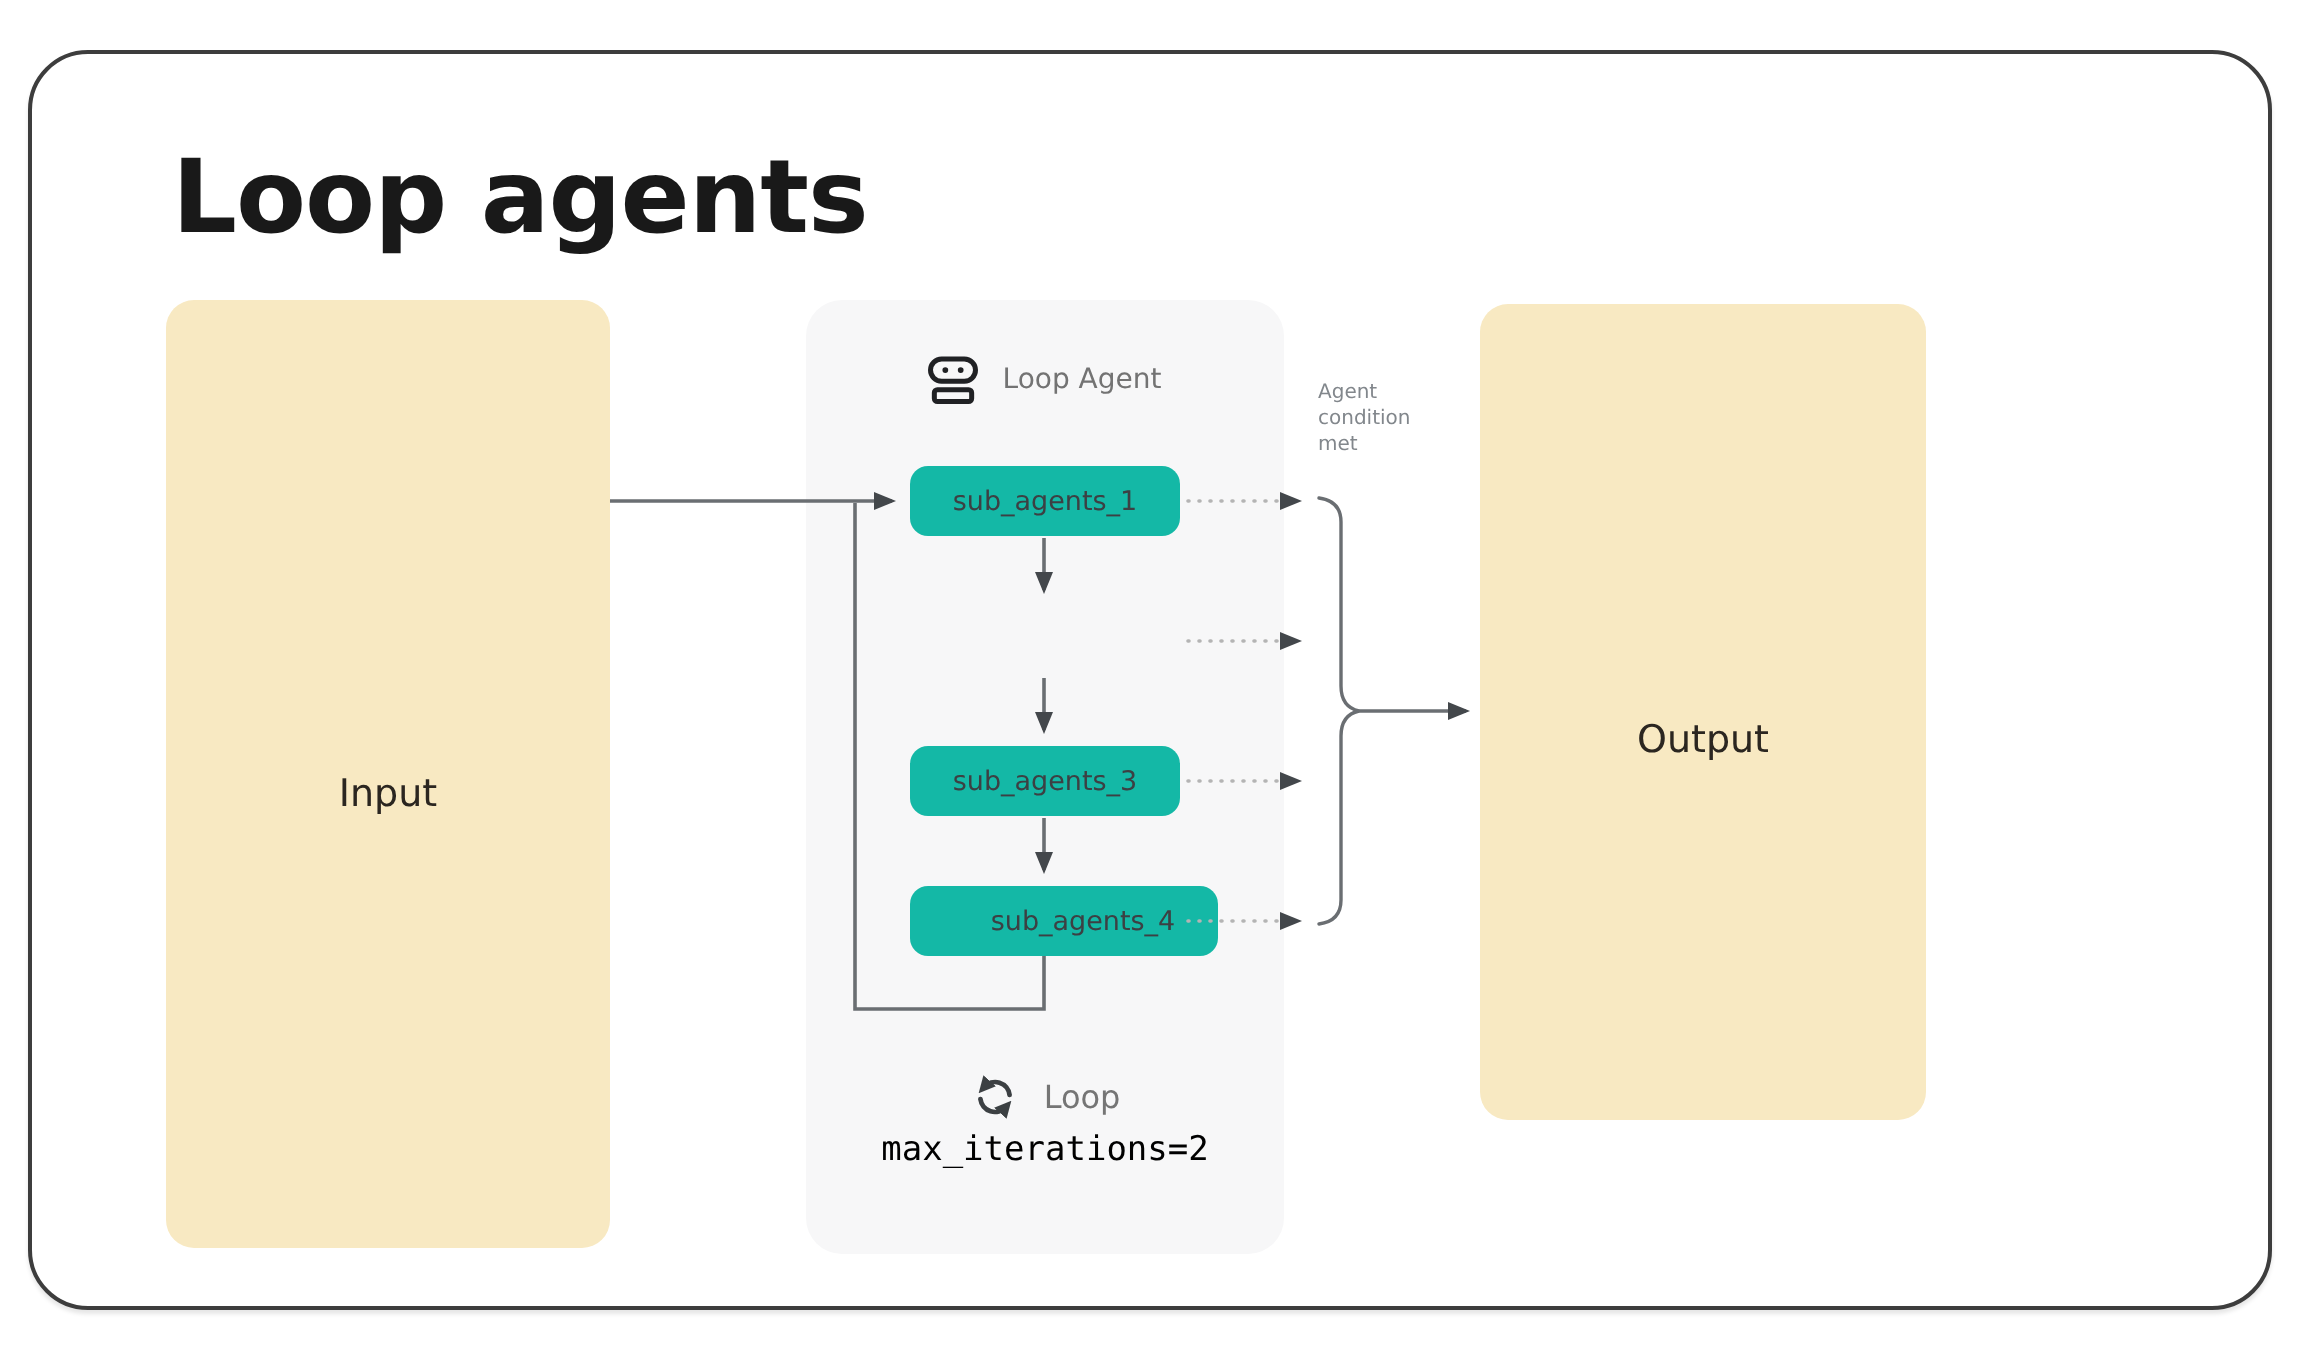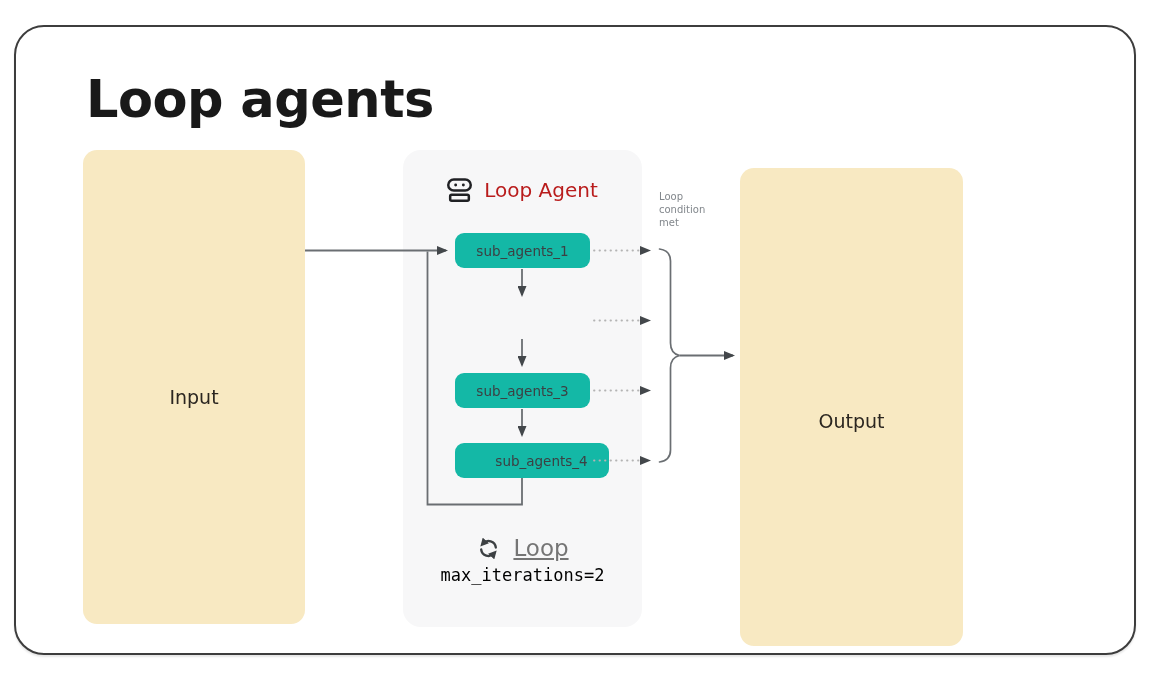--- a/index.html
+++ b/index.html
@@ -35,40 +35,40 @@
     background: #F8E9C2;
     border-radius: 14px;
     display: flex;
     align-items: center;
     justify-content: center;
     box-sizing: border-box;
     font-size: 19px;
     color: #2b2620;
   }
   .io-box.input  { left: 83px;  top: 150px; width: 222px; height: 474px; padding-top: 20px; }
-  .io-box.output { left: 740px; top: 152px; width: 223px; height: 478px; padding-top: 28px; margin-top: 16px; }
+  .io-box.output { left: 740px; top: 152px; width: 223px; height: 408px; padding-top: 28px; }
   .panel {
     position: absolute;
     left: 403px; top: 150px;
     width: 239px; height: 477px;
     background: #F7F7F8;
     border-radius: 18px;
   }
   .panel-header {
     position: absolute;
     left: 0; right: 0; top: 24px;
     height: 32px;
     display: flex;
     align-items: center;
     justify-content: center;
     gap: 12px;
   }
   .panel-header .label {
-    font-size: 20px;
-    color: #b91c1c;
+    font-size: 14px;
+    color: #737373;
     font-weight: 500;
   }
   .robot-icon-wrap, .loop-icon-wrap { display: inline-flex; }
   .sub-agent {
     position: absolute;
     left: 52px;
     width: 135px; height: 35px;
     background: #14b8a6;
     border-radius: 9px;
     display: flex;
@@ -85,23 +85,22 @@
   .loop-row {
     position: absolute;
     left: 0; right: 0; top: 383px;
     height: 30px;
     display: flex;
     align-items: center;
     justify-content: center;
     gap: 12px;
   }
   .loop-row .label {
-    font-size: 23px;
+    font-size: 16px;
     color: #757575;
-    text-decoration: underline;
   }
   .loop-param {
     position: absolute;
     left: 0; right: 0; top: 414px;
     text-align: center;
     font-family: "DejaVu Sans Mono", "Liberation Mono", monospace;
     font-size: 17px;
     line-height: 22px;
     color: #000000;
   }
@@ -164,21 +163,21 @@
       </span>
       <span class="label">Loop</span>
     </div>
     <div class="loop-param">max_iterations=2</div>
   </div>
 
   <div class="io-box output">
     <span>Output</span>
   </div>
 
-  <div class="exit-note">Loop condition met</div>
+  <div class="exit-note">Agent condition met</div>
 
   <svg class="overlay" viewBox="0 0 1154 680" aria-hidden="true">
     <defs>
       <marker id="ah" markerUnits="userSpaceOnUse" markerWidth="11" markerHeight="9" refX="9" refY="4.5" orient="auto">
         <path d="M0 0 L11 4.5 L0 9 Z" fill="#43474b"></path>
       </marker>
     </defs>
 
     <line x1="305" y1="250.5" x2="446" y2="250.5" stroke="#6a6e72" stroke-width="1.8" marker-end="url(#ah)"></line>
 

